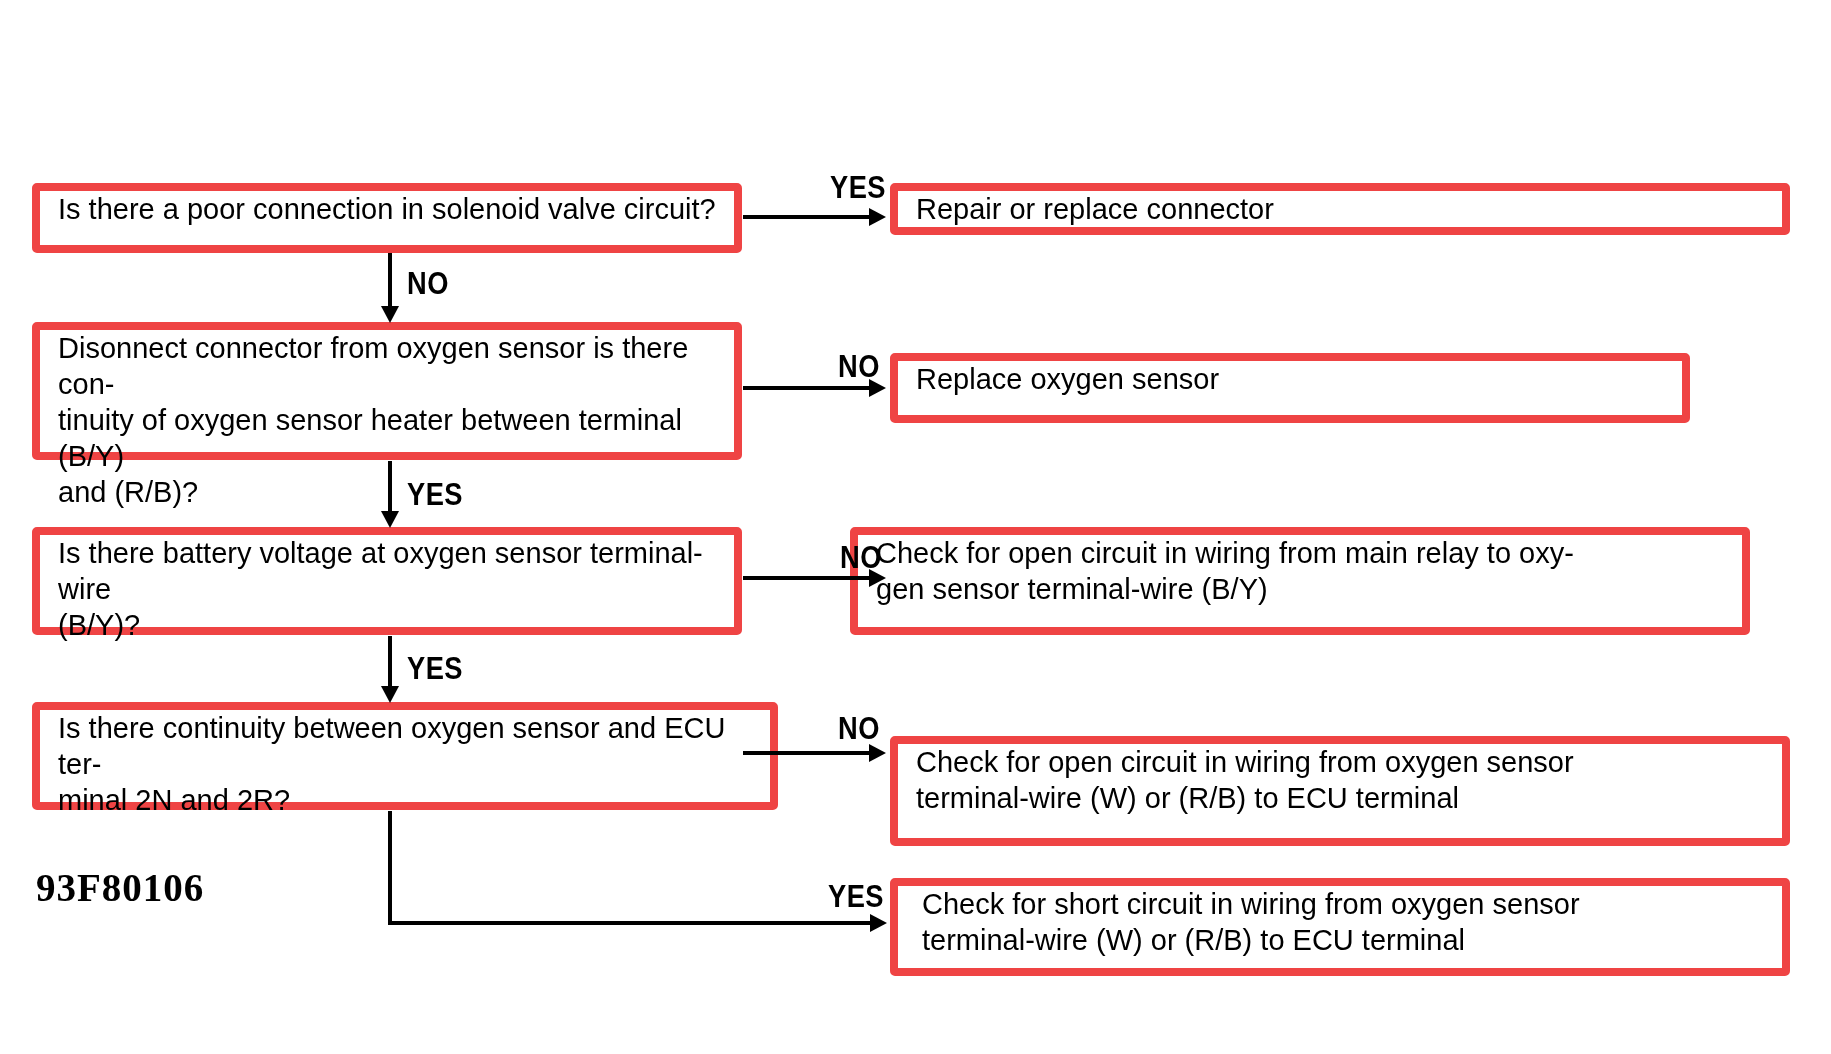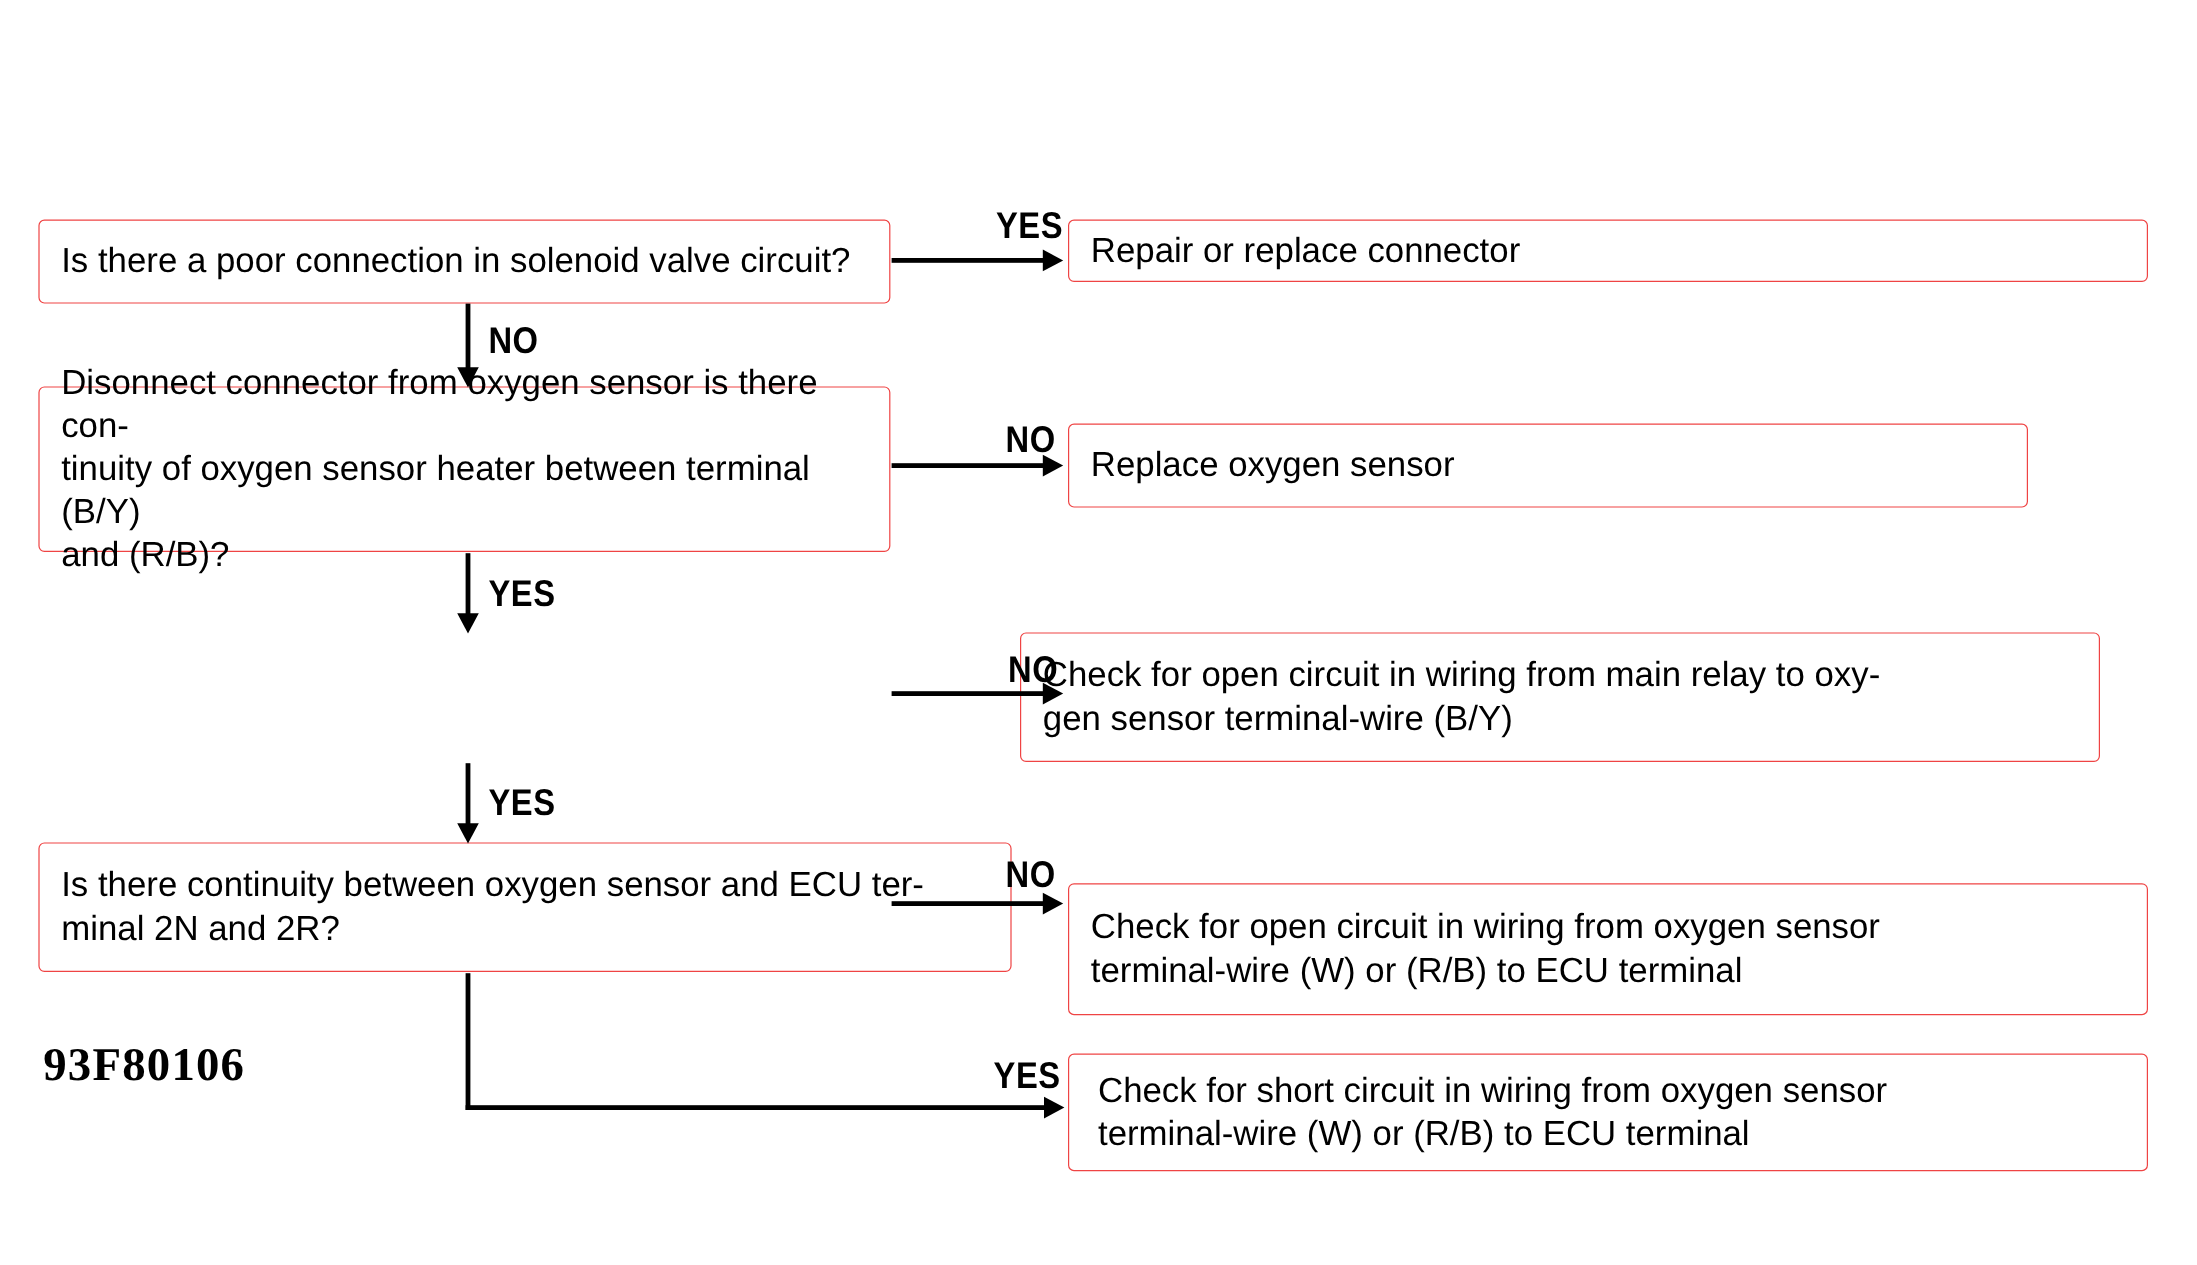--- a/index.html
+++ b/index.html
@@ -22,25 +22,25 @@
   }
   .title .squeeze {
     display: inline-block;
     transform: scaleX(0.9);
     transform-origin: center;
     letter-spacing: -1px;
   }
   .box {
     position: absolute;
     box-sizing: border-box;
-    border: 1px solid #ef4444;
+    border: 8px solid #ef4444;
     border-radius: 5px;
     background: #ffffff;
     display: flex;
-    align-items: center;
+    align-items: flex-start;
     padding: 0 14px 0 18px;
   }
   .box-text {
     font-size: 29px;
     line-height: 36px;
     white-space: pre-line;
   }
   .line { position: absolute; background: #000000; }
   .arrow-right {
     position: absolute; width: 0; height: 0;
@@ -89,21 +89,25 @@
 
 
   <div class="box" style="left:32px; top:183px; width:710px; height:70px;">
     <span class="box-text">Is there a poor connection in solenoid valve circuit?</span>
   </div>
   <div class="box" style="left:32px; top:322px; width:710px; height:138px;">
     <span class="box-text">Disonnect connector from oxygen sensor is there con-
 tinuity of oxygen sensor heater between terminal (B/Y)
 and (R/B)?</span>
   </div>
-  <div class="box" style="left:32px; top:702px; width:811px; height:108px;">
+  <div class="box" style="left:32px; top:527px; width:710px; height:108px;">
+    <span class="box-text">Is there battery voltage at oxygen sensor terminal-wire
+(B/Y)?</span>
+  </div>
+  <div class="box" style="left:32px; top:702px; width:746px; height:108px;">
     <span class="box-text">Is there continuity between oxygen sensor and ECU ter-
 minal 2N and 2R?</span>
   </div>
 
   <div class="box" style="left:890px; top:183px; width:900px; height:52px;">
     <span class="box-text">Repair or replace connector</span>
   </div>
   <div class="box" style="left:890px; top:353px; width:800px; height:70px;">
     <span class="box-text">Replace oxygen sensor</span>
   </div>

